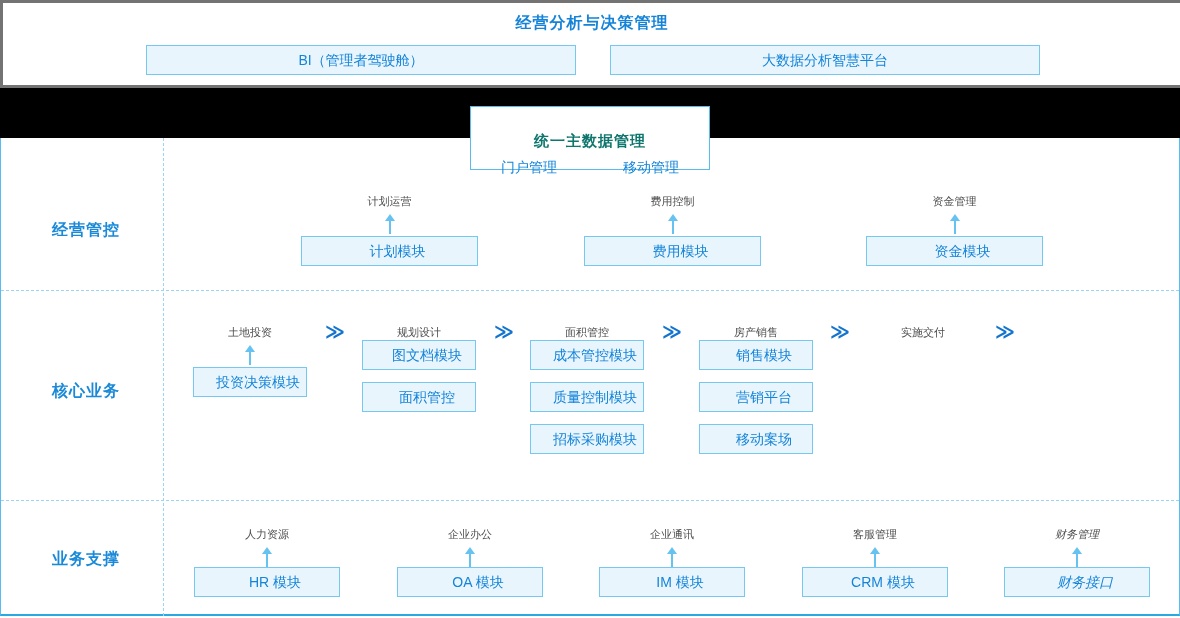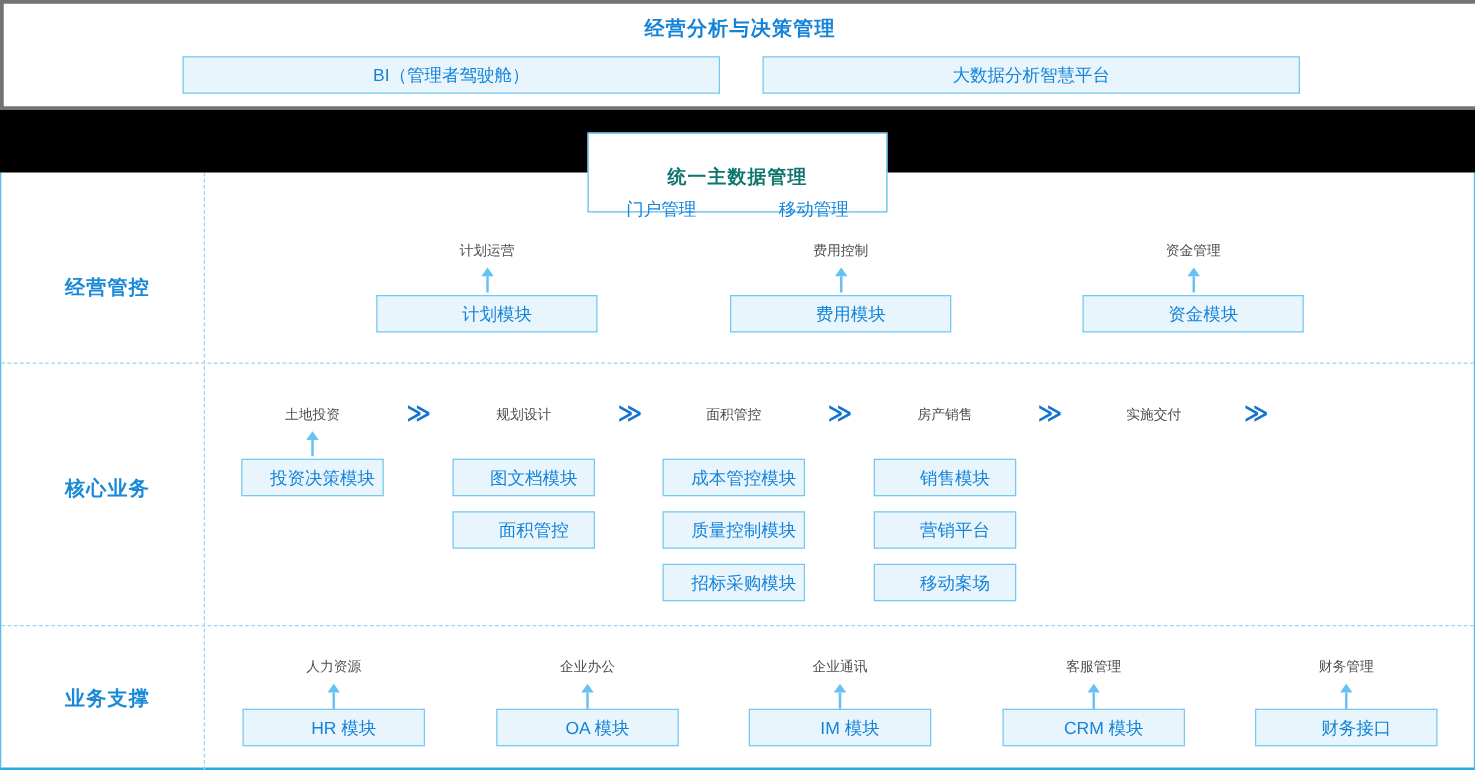--- a/index.html
+++ b/index.html
@@ -24,21 +24,21 @@
   .rail-label{position:absolute;left:52px;font-size:16px;font-weight:bold;color:#1989d8;letter-spacing:1px;}
   
   .group{position:absolute;text-align:center;}
   .ghead{font-size:11px;line-height:15px;color:#4d4d4d;white-space:nowrap;}
   .ghead2{font-size:14px;line-height:21px;color:#4d4d4d;white-space:nowrap;}
   .uparrow{width:10px;height:20px;margin:5px auto 0;position:relative;}
   .uparrow::before{content:'';position:absolute;top:0;left:0;width:0;height:0;border-left:5px solid transparent;border-right:5px solid transparent;border-bottom:7px solid #66c3f1;}
   .uparrow::after{content:'';position:absolute;top:7px;left:4px;width:2px;height:13px;background:#66c3f1;}
   .mbox{height:30px;box-sizing:border-box;background:#e8f5fd;border:1px solid #76c8f0;color:#1584d8;font-size:14px;line-height:28px;text-align:center;white-space:nowrap;padding-left:16px;}
   .mbox + .mbox{margin-top:12px;}
-  .gap0{margin-top:0;} .gap2{margin-top:2px;} .gap22{margin-top:22px;} .gap27{margin-top:27px;}
+  .gap0{margin-top:0;} .gap2{margin-top:2px;} .gap22{margin-top:22px;} .gap27{}
   .chevron{position:absolute;top:322px;width:30px;text-align:center;font-size:19px;line-height:20px;font-weight:bold;color:#1374cf;}
 </style>
 </head>
 <body>
 
 <div class="canvas">
 
   <div class="top-section">
     <div class="main-title">经营分析与决策管理</div>
     <div class="wide-box" style="left:143px;">BI（管理者驾驶舱）</div>
@@ -125,19 +125,19 @@
   <div class="group" style="left:599px;width:146px;top:527px;">
     <div class="ghead">企业通讯</div>
     <div class="uparrow"></div>
     <div class="mbox gap0">IM 模块</div>
   </div>
   <div class="group" style="left:802px;width:146px;top:527px;">
     <div class="ghead">客服管理</div>
     <div class="uparrow"></div>
     <div class="mbox gap0">CRM 模块</div>
   </div>
-  <div class="group" style="left:1004px;width:146px;top:527px;">
+  <div class="group" style="left:1004px;width:146px;top:527px;font-style:italic;">
     <div class="ghead">财务管理</div>
     <div class="uparrow"></div>
     <div class="mbox gap0">财务接口</div>
   </div>
 
 </div>
 
 </body></html>

